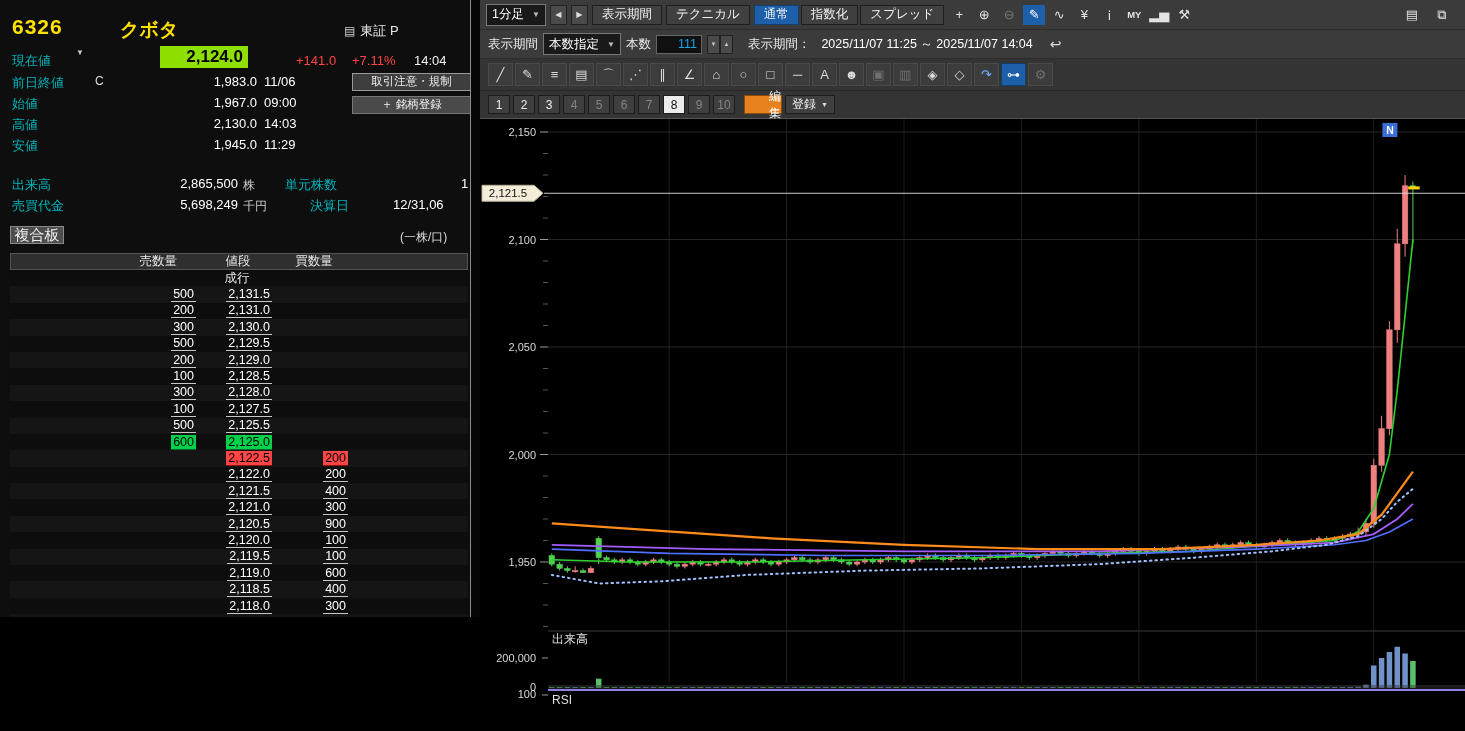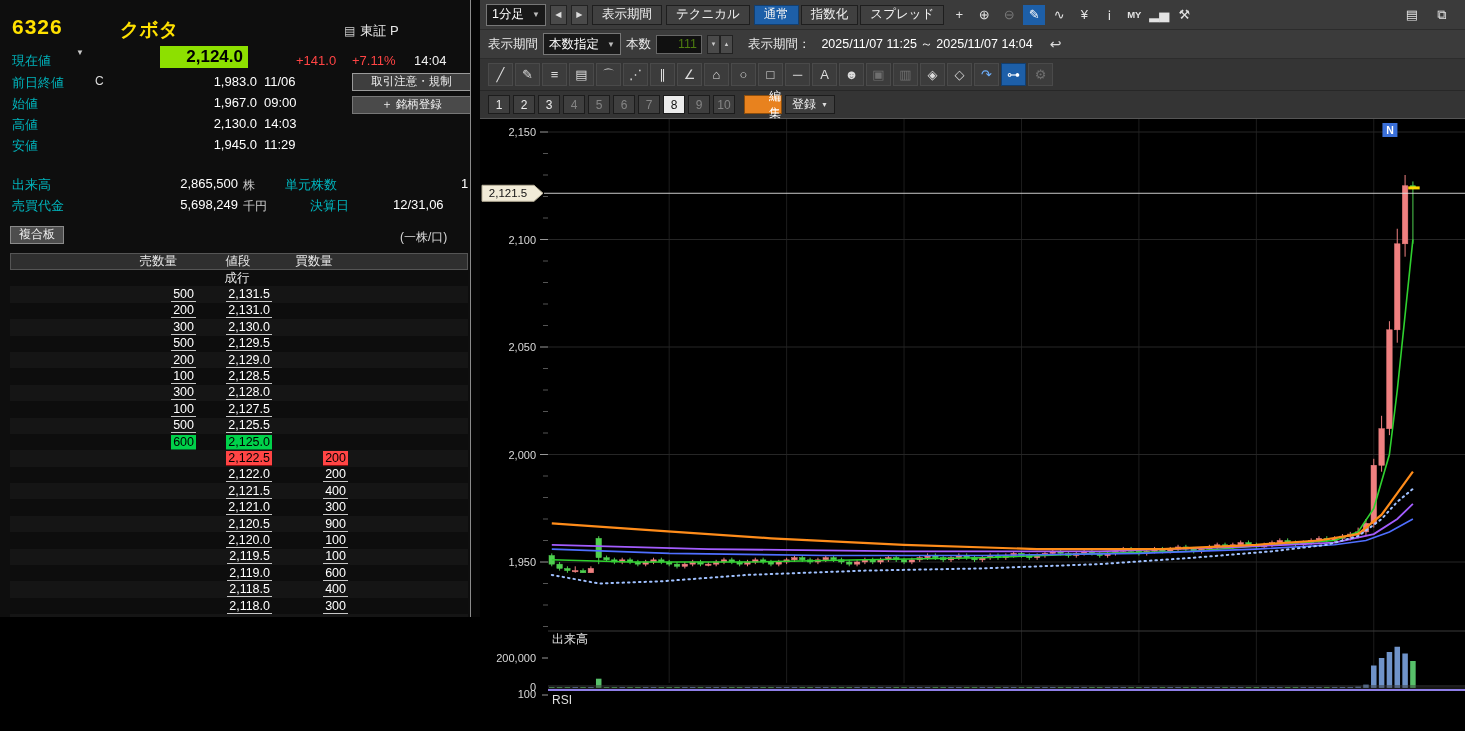--- a/index.html
+++ b/index.html
@@ -23,21 +23,21 @@
   .s-flag{position:absolute;left:83px;color:#ddd;font-size:12px}
   .s-val{position:absolute;left:90px;width:155px;text-align:right;color:#fff;font-size:13px}
   .s-time{position:absolute;left:252px;color:#fff;font-size:13px}
   .btn{box-sizing:border-box;text-align:center;cursor:default}
   .btn-caution{position:absolute;left:352px;top:73px;width:119px;height:18px;background:#3e3e3e;border:1px solid #9a9a9a;color:#eee;font-size:11.5px;line-height:15px}
   .btn-register{position:absolute;left:352px;top:96px;width:119px;height:18px;background:#4a4a4a;border:1px solid #777;color:#eee;font-size:11.5px;line-height:15px}
   .v-label{position:absolute;color:#00b4bc;font-size:13px}
   .v-val{position:absolute;width:148px;text-align:right;color:#fff;font-size:13px}
   .v-unit{position:absolute;color:#ccc;font-size:12px}
   .v-white{position:absolute;color:#fff;font-size:13px}
-  .btn-comp{position:absolute;left:10px;top:226px;width:54px;height:18px;background:#4d4d4d;border:1px solid #8a8a8a;color:#eee;font-size:12px;line-height:15px}
+  .btn-comp{position:absolute;left:10px;top:226px;width:54px;height:18px;background:#4d4d4d;border:1px solid #8a8a8a;color:#eee;font-size:15px;line-height:15px}
   .per-share{position:absolute;left:400px;top:229px;color:#ddd;font-size:12px}
 
   
   .ob{position:absolute;left:10px;top:253px;width:458px;font-size:12.5px;color:#fff}
   .ob-head{display:flex;height:17px;background:#2f2f2f;border:1px solid #555;box-sizing:border-box;color:#e8e8e8}
   .ob-head div{display:flex;align-items:center}
   .h-sell{width:188px;justify-content:flex-end;padding-right:22px;box-sizing:border-box}
   .h-price{width:78px;justify-content:center}
   .h-buy{width:74px;justify-content:center}
   .ob-row{display:flex;height:16.4px;align-items:center}
@@ -67,21 +67,21 @@
   .sel-arrow{font-size:8px;color:#bbb}
   .nav{width:17px;height:20px;background:#4a4a4a;border:1px solid #222;color:#ddd;font-size:8px;display:flex;align-items:center;justify-content:center;box-sizing:border-box}
   .tbtn{height:20px;padding:0 9px;background:#404040;border:1px solid #1e1e1e;color:#f0f0f0;font-size:12.5px;display:flex;align-items:center;box-sizing:border-box;white-space:nowrap}
   .tbtn.active{background:#1d5fa8;border-color:#123f70}
   .ticon{width:22px;height:20px;display:flex;align-items:center;justify-content:center;color:#e3e3e3;font-size:13px;box-sizing:border-box}
   .ticon.dim{color:#7a7a7a}
   .ticon.accent{background:#1d5fa8;color:#fff}
   .ticon.my{font-size:9.5px;font-weight:bold;letter-spacing:0}
   .spacer{flex:1}
   .lbl{color:#ececec;font-size:12.5px;white-space:nowrap}
-  .cinput{width:46px;height:19px;background:#101010;border:1px solid #666;color:#4d7c0f;font-size:12.5px;display:flex;align-items:center;justify-content:flex-end;padding:0 4px;box-sizing:border-box}
+  .cinput{width:46px;height:19px;background:#101010;border:1px solid #666;color:#0ea5e9;font-size:12.5px;display:flex;align-items:center;justify-content:flex-end;padding:0 4px;box-sizing:border-box}
   .spin{display:flex;width:26px;height:19px}
   .spin div{flex:1;background:#4a4a4a;border:1px solid #222;color:#ccc;font-size:6px;display:flex;align-items:center;justify-content:center}
   .range{color:#fff;font-size:12.5px;margin-left:6px;white-space:nowrap}
   .undo{margin-left:12px;color:#ddd;font-size:14px}
   .drawbar{height:31px;background:#343434;display:flex;align-items:center;gap:2px;padding:0 8px;border-bottom:1px solid #272727;flex:none}
   .dicon{width:25px;height:23px;border:1px solid #4a4a4a;background:#3c3c3c;color:#dcdcdc;font-size:13px;display:flex;align-items:center;justify-content:center;box-sizing:border-box}
   .dicon.dim{color:#6f6f6f}
   .dicon.accent{background:#1d5fa8;color:#fff;border-color:#123f70}
   .dicon.blue{color:#6fb1ff}
   .numbar{height:27px;background:#343434;display:flex;align-items:center;gap:3px;padding:0 8px;border-bottom:1px solid #555;flex:none}

